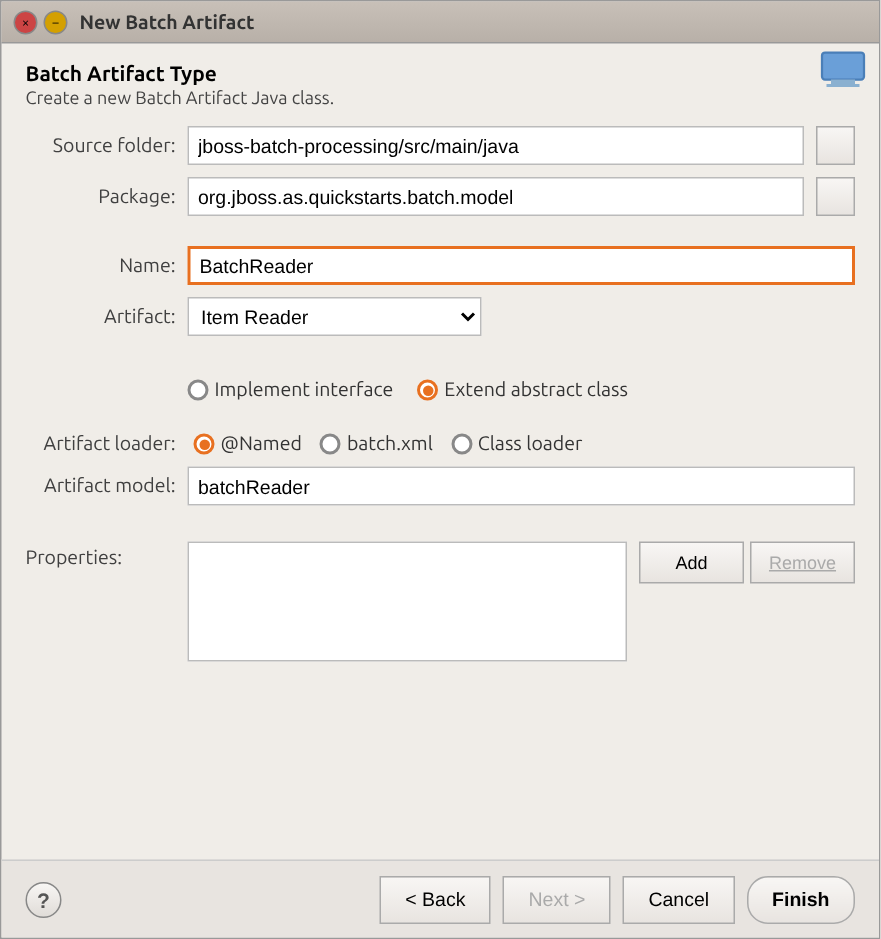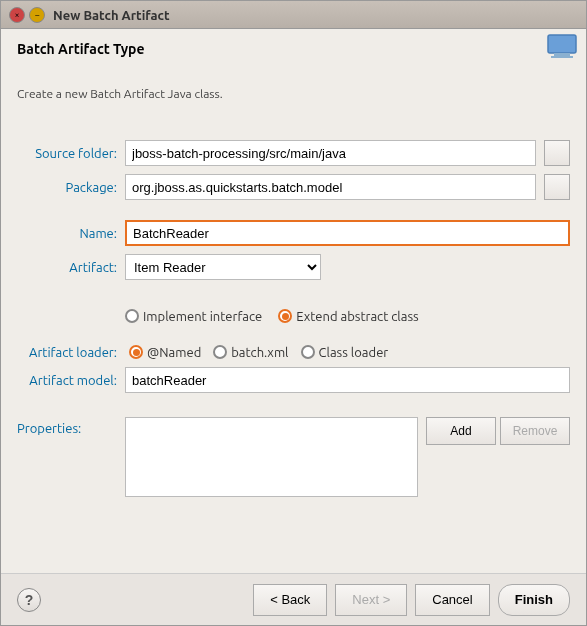--- a/index.html
+++ b/index.html
@@ -75,21 +75,21 @@
       flex: 1;
     }
     .form-row {
       display: flex;
       align-items: center;
       gap: 8px;
     }
     .form-label {
       width: 100px;
       text-align: right;
-      color: #0369a1;
+      color: #404040;
       flex-shrink: 0;
     }
     .form-input {
       flex: 1;
       height: 26px;
       border: 1px solid #bbb;
       background: white;
       padding: 2px 6px;
       font-size: 13px;
       outline: none;
@@ -197,20 +197,21 @@
       height: 28px;
       width: 70px;
       background: linear-gradient(to bottom, #f8f6f4, #e8e4e0);
       border: 1px solid #aaa;
       cursor: pointer;
       font-size: 12px;
     }
     .action-btn:disabled {
       color: #aaa;
       cursor: default;
+      text-decoration: underline;
     }
     .footer {
       height: 52px;
       border-top: 1px solid #ccc;
       display: flex;
       align-items: center;
       justify-content: space-between;
       padding: 0 16px;
       flex-shrink: 0;
       background: #e8e4e0;
@@ -263,21 +264,21 @@
       <div class="titlebar-btn close">
         <span>×</span>
       </div>
       <div class="titlebar-btn minimize">
         <span>−</span>
       </div>
     </div>
     <span class="titlebar-title">New Batch Artifact</span>
   </div>
 
-  <div class="content" style="position:relative;gap:28px;">
+  <div class="content" style="position:relative;">
     <div style="position:absolute;top:4px;right:8px;">
       <svg width="32" height="28" viewBox="0 0 32 28">
         <rect x="2" y="2" width="28" height="18" rx="2" fill="#6a9fd8" stroke="#4a7fb8" stroke-width="1.5"></rect>
         <rect x="8" y="20" width="16" height="3" fill="#8ab0d0"></rect>
         <rect x="5" y="23" width="22" height="2" fill="#8ab0d0"></rect>
       </svg>
     </div>
 
     <div class="section-title">Batch Artifact Type</div>
     <div class="section-subtitle">Create a new Batch Artifact Java class.</div>

